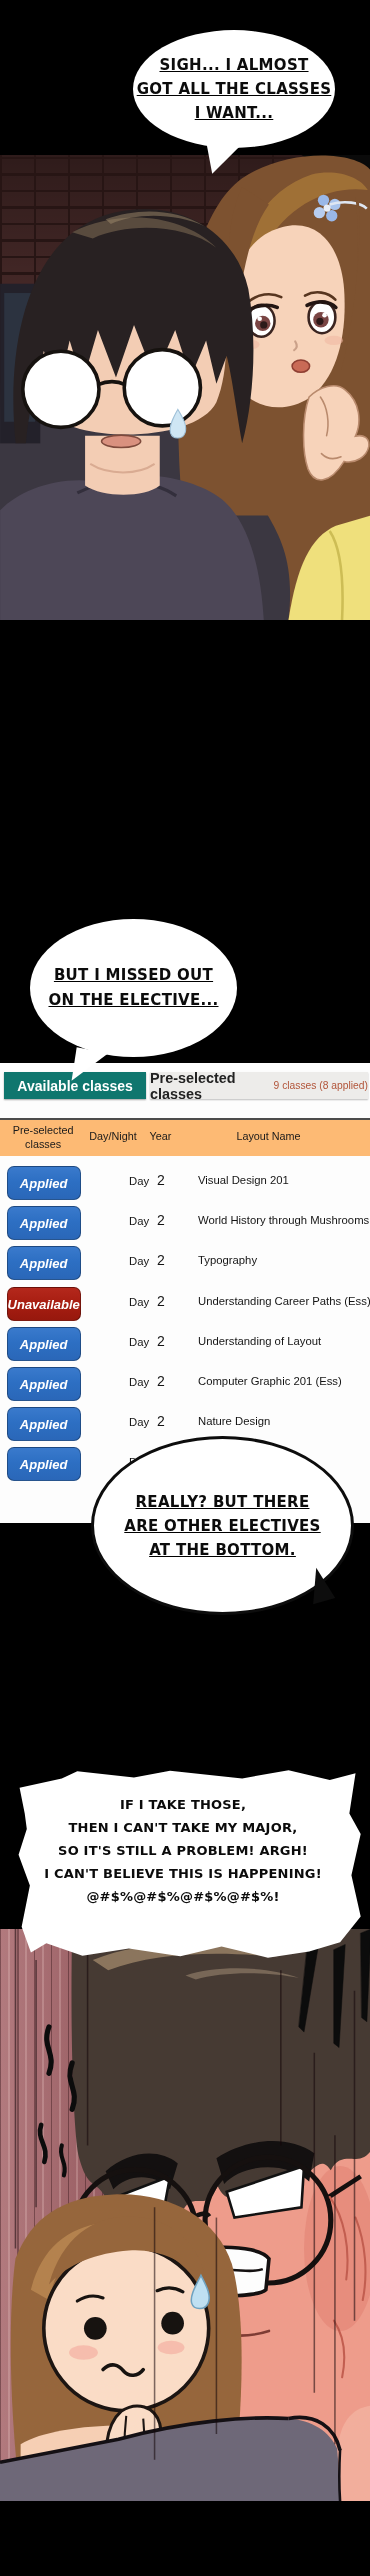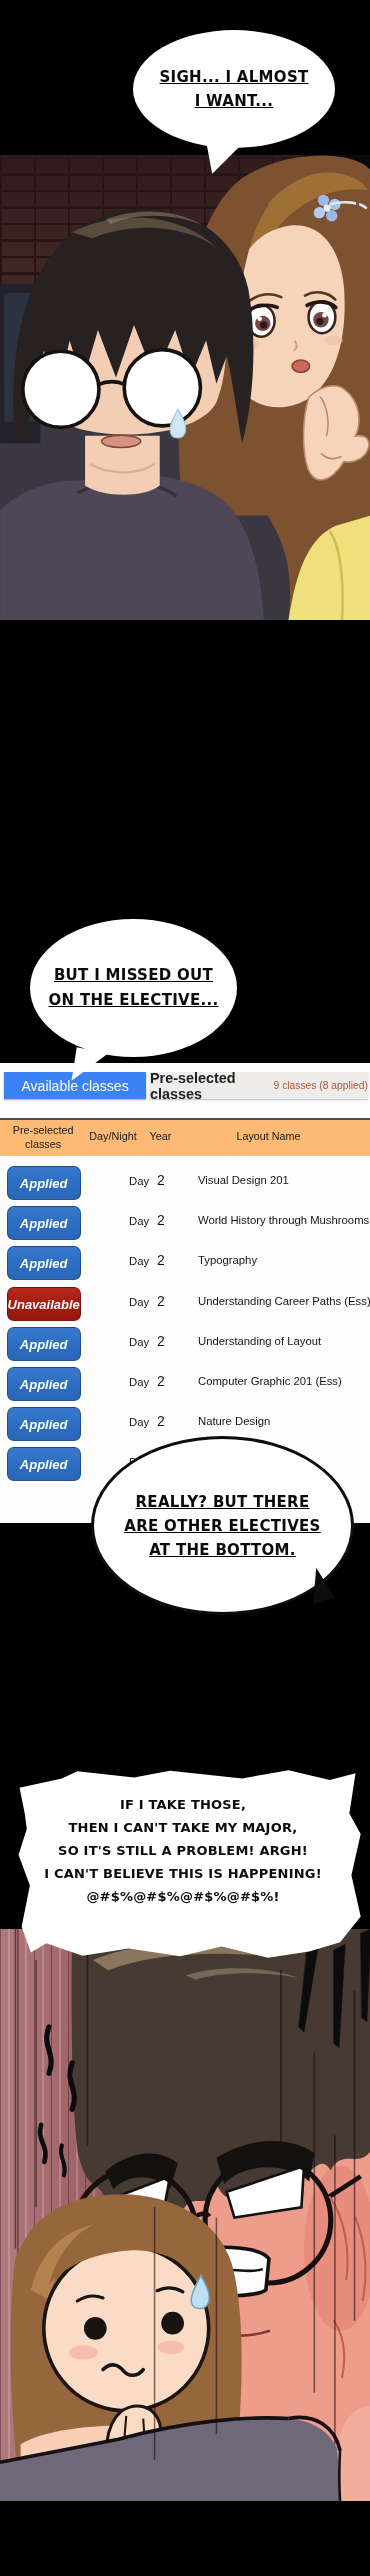--- a/index.html
+++ b/index.html
@@ -31,21 +31,21 @@
        repeating-linear-gradient(90deg,#271514 0 2.1px,transparent 2.1px 34px),
        linear-gradient(180deg,rgba(0,0,0,.35),rgba(0,0,0,0) 60%);}
   .panel1 .wallfade{position:absolute;left:0;top:222px;width:371px;height:244px;
      background:linear-gradient(180deg,rgba(59,55,65,0) 0,#3b3741 46px);}
   .panel1 svg{position:absolute;left:0;top:0;}
   
   .regsec{position:absolute;left:0;top:1063px;width:371px;height:460px;background:#fdfdfd;
           font-family:"Liberation Sans",sans-serif;}
   .tab{position:absolute;top:9.3px;height:27px;display:flex;align-items:center;justify-content:center;
        box-sizing:border-box;}
-  .tab-active{left:4.1px;width:142px;background:#3b82f6;color:#fff;font-size:14px;font-weight:400;
+  .tab-active{left:4.1px;width:142px;background:#0f766e;color:#fff;font-size:14px;font-weight:700;
        box-shadow:0 1px 1.5px rgba(0,0,0,.35);}
   .tab-idle{left:150px;width:218px;background:#edecea;color:#222;font-size:14.4px;font-weight:700;
        box-shadow:0 1px 1.5px rgba(0,0,0,.25);}
   .tab-idle .badge{color:#b2553a;font-size:10.3px;font-weight:400;margin-left:20px;white-space:nowrap;}
   .thead{position:absolute;left:0;top:55px;width:371px;height:38px;background:#fdba74;
          border-top:2.1px solid #4c4c4c;box-sizing:border-box;}
   .th{position:absolute;color:#1a1a1a;font-size:10.8px;text-align:center;line-height:13.4px;}
   .th.c1{left:4.1px;top:4.1px;width:78px;}
   .th.c2{left:87px;top:10.3px;width:52px;}
   .th.c3{left:145px;top:10.3px;width:31px;}
@@ -74,20 +74,21 @@
 
 <div class="page">
 
   <div class="sec-black" style="top:0;height:155px;"></div>
   <div class="sec-black" style="top:620px;height:443px;"></div>
   <div class="sec-black" style="top:1522px;height:407px;"></div>
   <div class="sec-black" style="top:2501px;height:75px;"></div>
 
   <div class="bubble b1">
     <div class="ln">SIGH... I ALMOST</div>
+    <div class="ln">GOT ALL THE CLASSES</div>
     <div class="ln">I WANT...</div>
   </div>
   <svg class="tail" style="left:201px;top:137px;" width="46" height="41" viewBox="0 0 90 80">
     <polygon points="10,8 78,16 22,72" fill="#fff"></polygon>
   </svg>
 
   <div class="panel1">
     <div class="bricks"></div>
     <div class="wallfade"></div>
     <svg width="371" height="465" viewBox="0 0 720 903">

